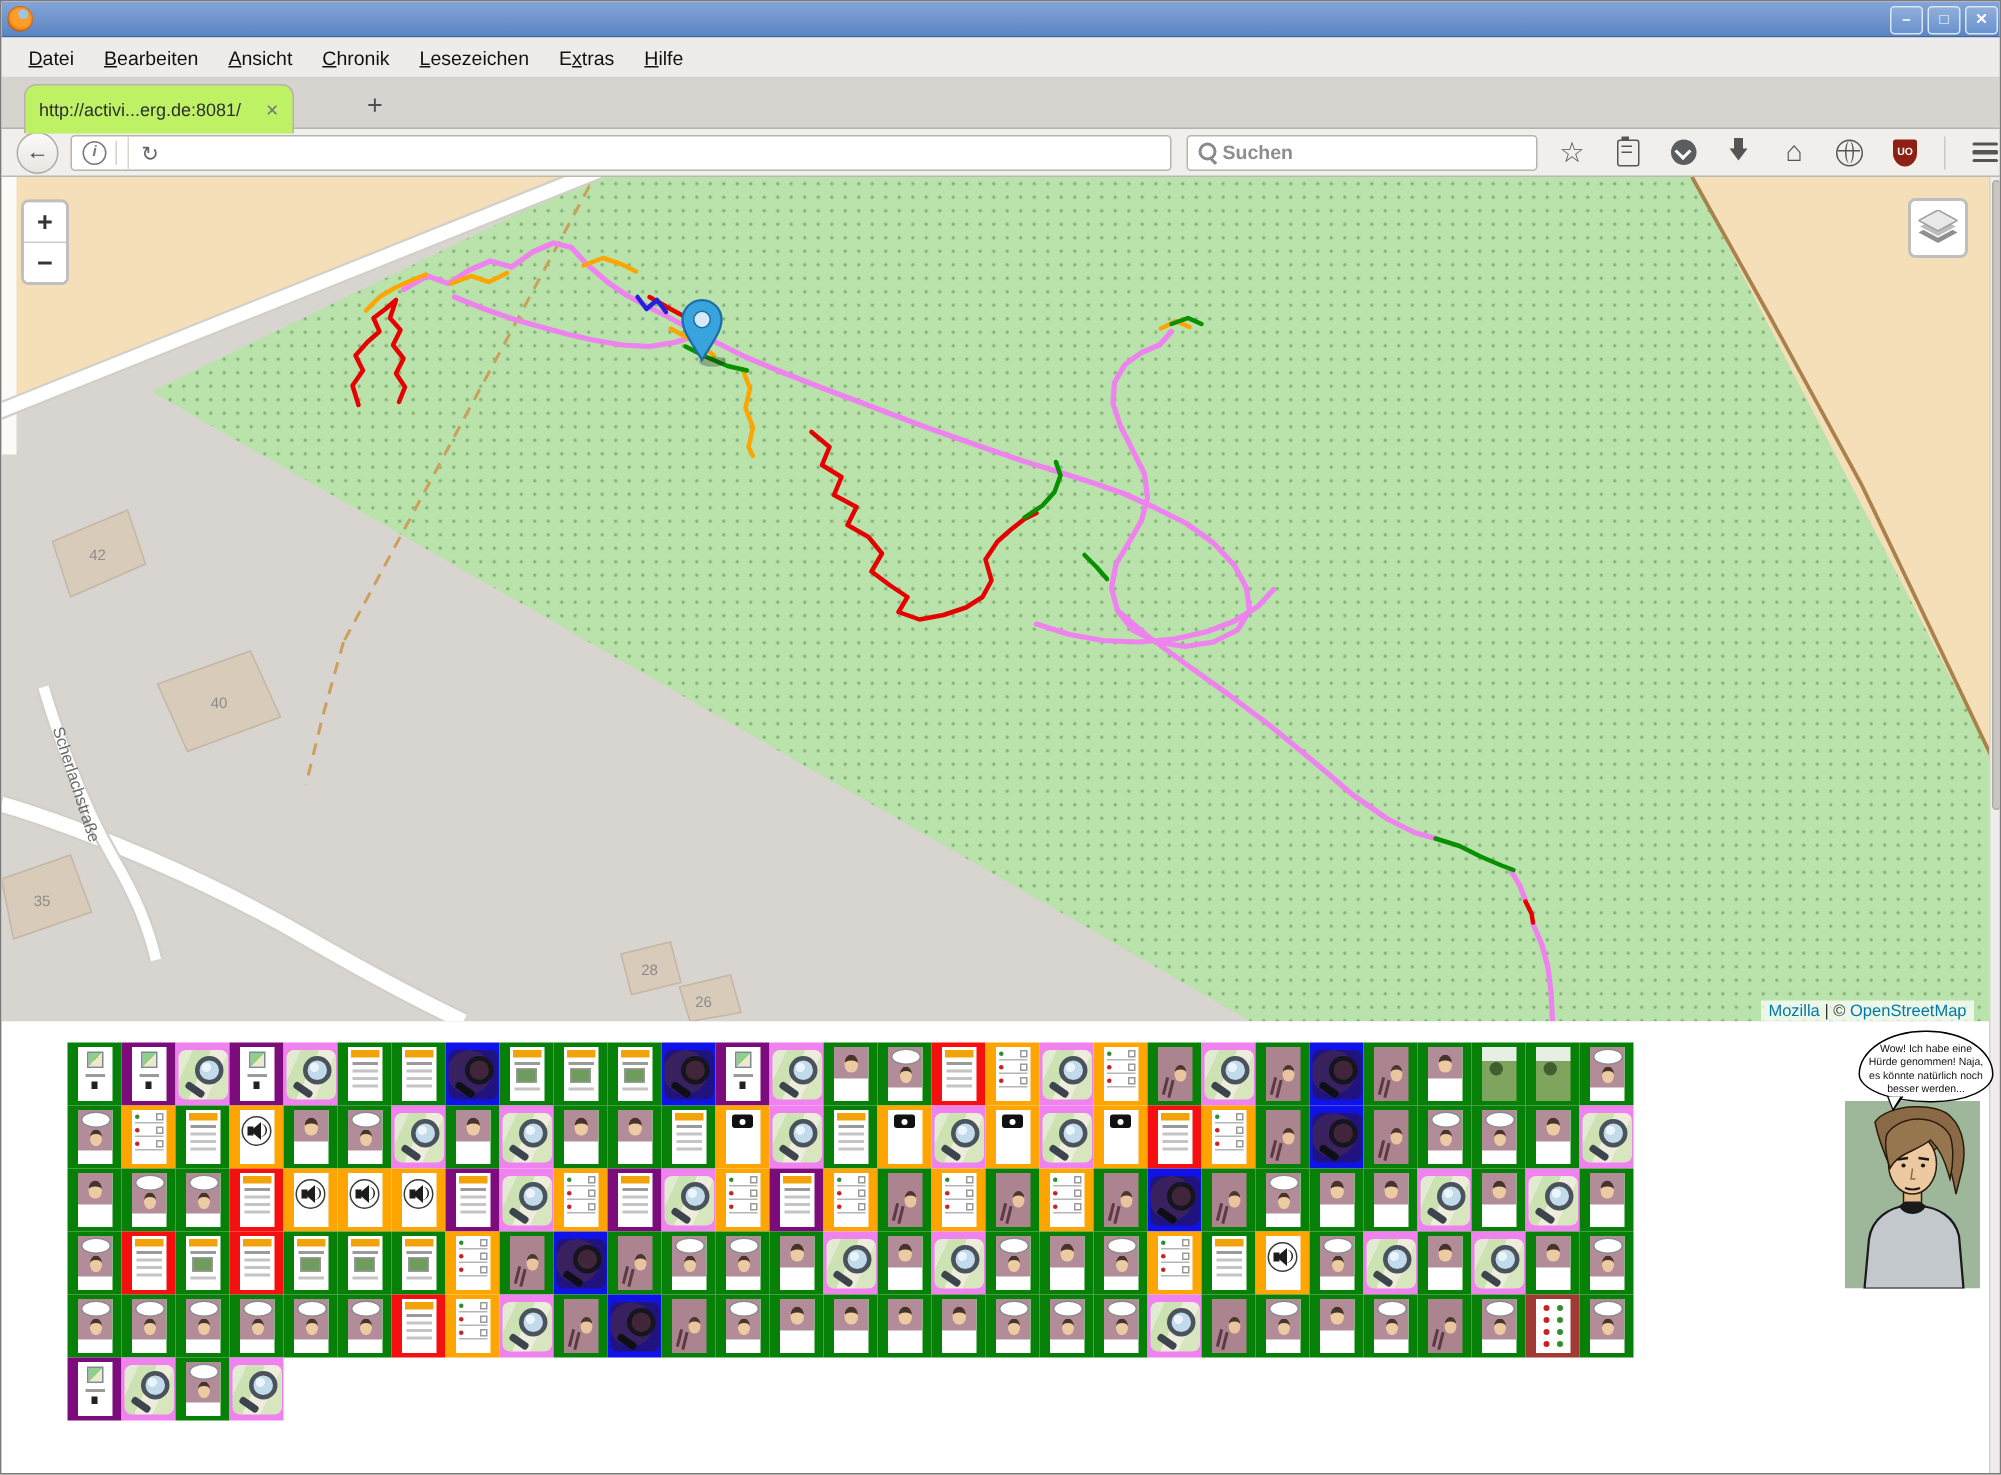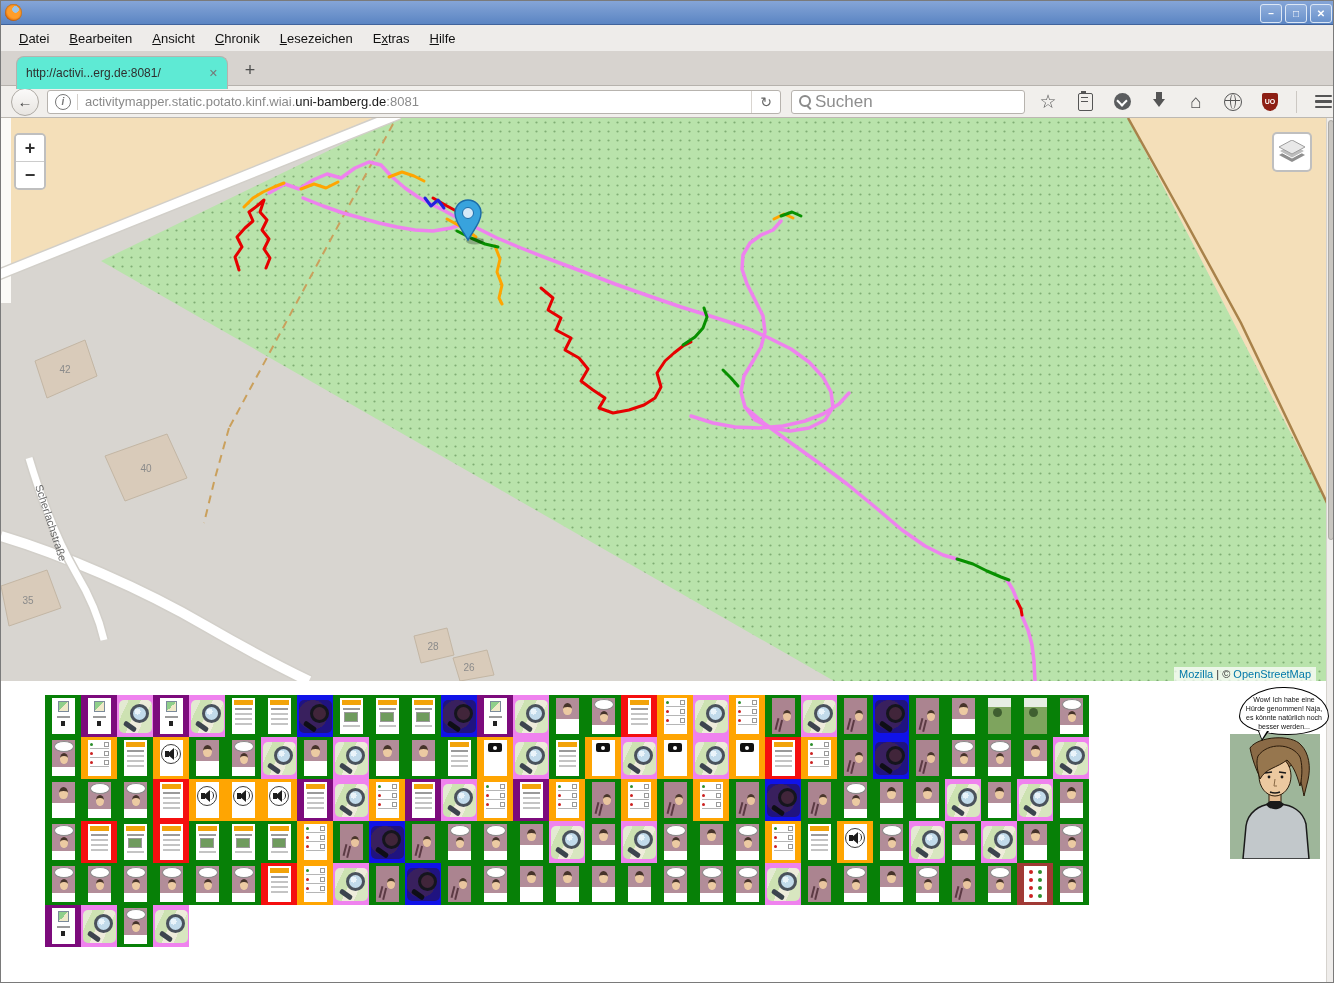--- a/index.html
+++ b/index.html
@@ -20,21 +20,21 @@
     background:linear-gradient(#90aedb,#6a92cc);color:#fff;font-size:10px;font-weight:bold;
     display:flex;align-items:center;justify-content:center;line-height:1;}
   
   #menubar{position:absolute;left:0;top:24px;width:1334px;height:26px;background:#eeeceа;
     background:#eeecea;display:flex;align-items:center;padding-left:8px;box-sizing:border-box;}
   .menuitem{padding:4px 10px;font-size:13px;color:#111;}
   .menuitem u{text-decoration:underline;}
   
   #tabstrip{position:absolute;left:0;top:50px;width:1334px;height:35px;background:#d7d3cf;
     border-bottom:1px solid #b6b2ad;box-sizing:border-box;}
-  #tab-active{position:absolute;left:15px;top:5px;width:212px;height:30px;background:#5eead4;
+  #tab-active{position:absolute;left:15px;top:5px;width:180px;height:30px;background:#bef264;
     border:1px solid #b6b2ad;border-bottom:none;border-radius:8px 8px 0 0;z-index:2;
     display:flex;align-items:center;padding:16px 9px;box-sizing:border-box;font-size:12px;color:#2f2f2f;}
   #tab-title{flex:1;white-space:nowrap;overflow:hidden;}
   #tab-close{color:#777;font-size:11px;margin-left:6px;}
   #newtab-btn{position:absolute;left:236px;top:8px;width:26px;height:24px;color:#4f4f4f;
     font-size:18px;text-align:center;line-height:23px;border-radius:4px;}
   
   #navbar{position:absolute;left:0;top:85px;width:1334px;height:32px;background:#f1efec;
     border-bottom:1px solid #bcb8b2;display:flex;align-items:center;box-sizing:border-box;}
   #back-btn{width:26px;height:26px;margin-left:10px;border:1px solid #aeaaa4;border-radius:50%;
@@ -47,21 +47,21 @@
     justify-content:center;margin:0 6px 0 7px;flex:0 0 auto;}
   .vsep{width:1px;height:16px;background:#d4d0cb;margin-right:7px;}
   #url-text{flex:1;white-space:nowrap;overflow:hidden;color:#8a8a8a;}
   #url-text .host{color:#1a1a1a;}
   #reload-btn{width:28px;height:22px;border-left:1px solid #d9d5d0;color:#666;font-size:14px;
     display:flex;align-items:center;justify-content:center;flex:0 0 auto;}
   #searchbox{margin-left:10px;width:234px;height:24px;background:#fff;border:1px solid #b7b3ae;
     border-radius:3px;display:flex;align-items:center;box-sizing:border-box;}
   #search-mag{width:8px;height:8px;border:2px solid #8a8a8a;border-radius:50%;margin:0 4px 2px 7px;position:relative;flex:0 0 auto;}
   #search-mag::after{content:"";position:absolute;left:7px;top:8px;width:2px;height:5px;background:#8a8a8a;transform:rotate(-45deg);}
-  #search-ph{color:#8e8e8e;font-size:17px;}
+  #search-ph{color:#8e8e8e;font-size:13px;font-weight:bold;}
   #navicons{display:flex;align-items:center;margin-left:12px;gap:15px;}
   .nico{width:22px;height:22px;display:flex;align-items:center;justify-content:center;color:#555;}
   #star-icon{font-size:19px;}
   #clip-icon{width:13px;height:16px;border:1.6px solid #555;border-radius:2px;position:relative;}
   #clip-icon::before{content:"";position:absolute;left:2.5px;top:-3px;width:5px;height:3px;background:#555;}
   #clip-icon::after{content:"";position:absolute;left:2px;top:3px;width:7px;height:1.6px;background:#555;box-shadow:0 4px 0 #555;}
   #pocket-icon{width:17px;height:17px;border-radius:50%;background:#5b5d5f;position:relative;}
   #pocket-icon::after{content:"";position:absolute;left:4.5px;top:4px;width:6px;height:6px;
     border-right:2.5px solid #fff;border-bottom:2.5px solid #fff;transform:rotate(45deg);}
   #down-icon{position:relative;width:0;height:0;border:6px solid transparent;border-top:8px solid #555;margin-top:8px;}
@@ -184,21 +184,20 @@
     <span id="tab-close">✕</span>
   </div>
   <div id="newtab-btn">+</div>
 </div>
 
 <div id="navbar">
   <div id="back-btn">←</div>
   <div id="urlbox">
     <span id="info-icon">i</span>
     <span class="vsep"></span>
-    <span id="url-text"><span>activitymapper.static.potato.kinf.wiai.</span><span class="host">uni-bamberg.de</span><span>:8081</span></span>
     <span id="reload-btn">↻</span>
   </div>
   <div id="searchbox">
     <span id="search-mag"></span>
     <span id="search-ph">Suchen</span>
   </div>
   <div id="navicons">
     <div class="nico" id="star-icon">☆</div>
     <div class="nico">
         <span id="clip-icon"></span>

